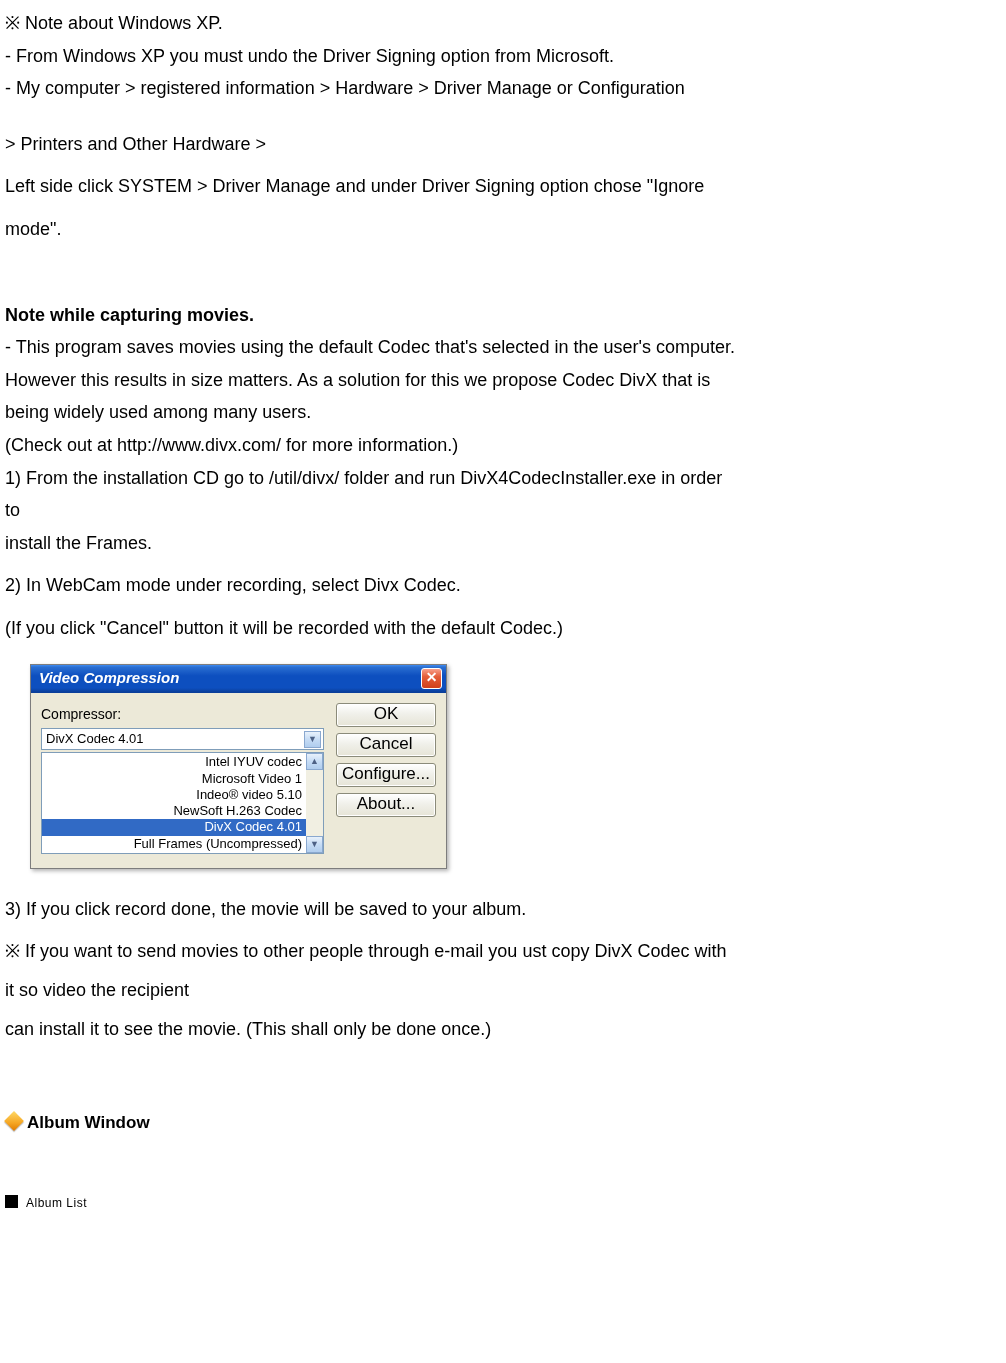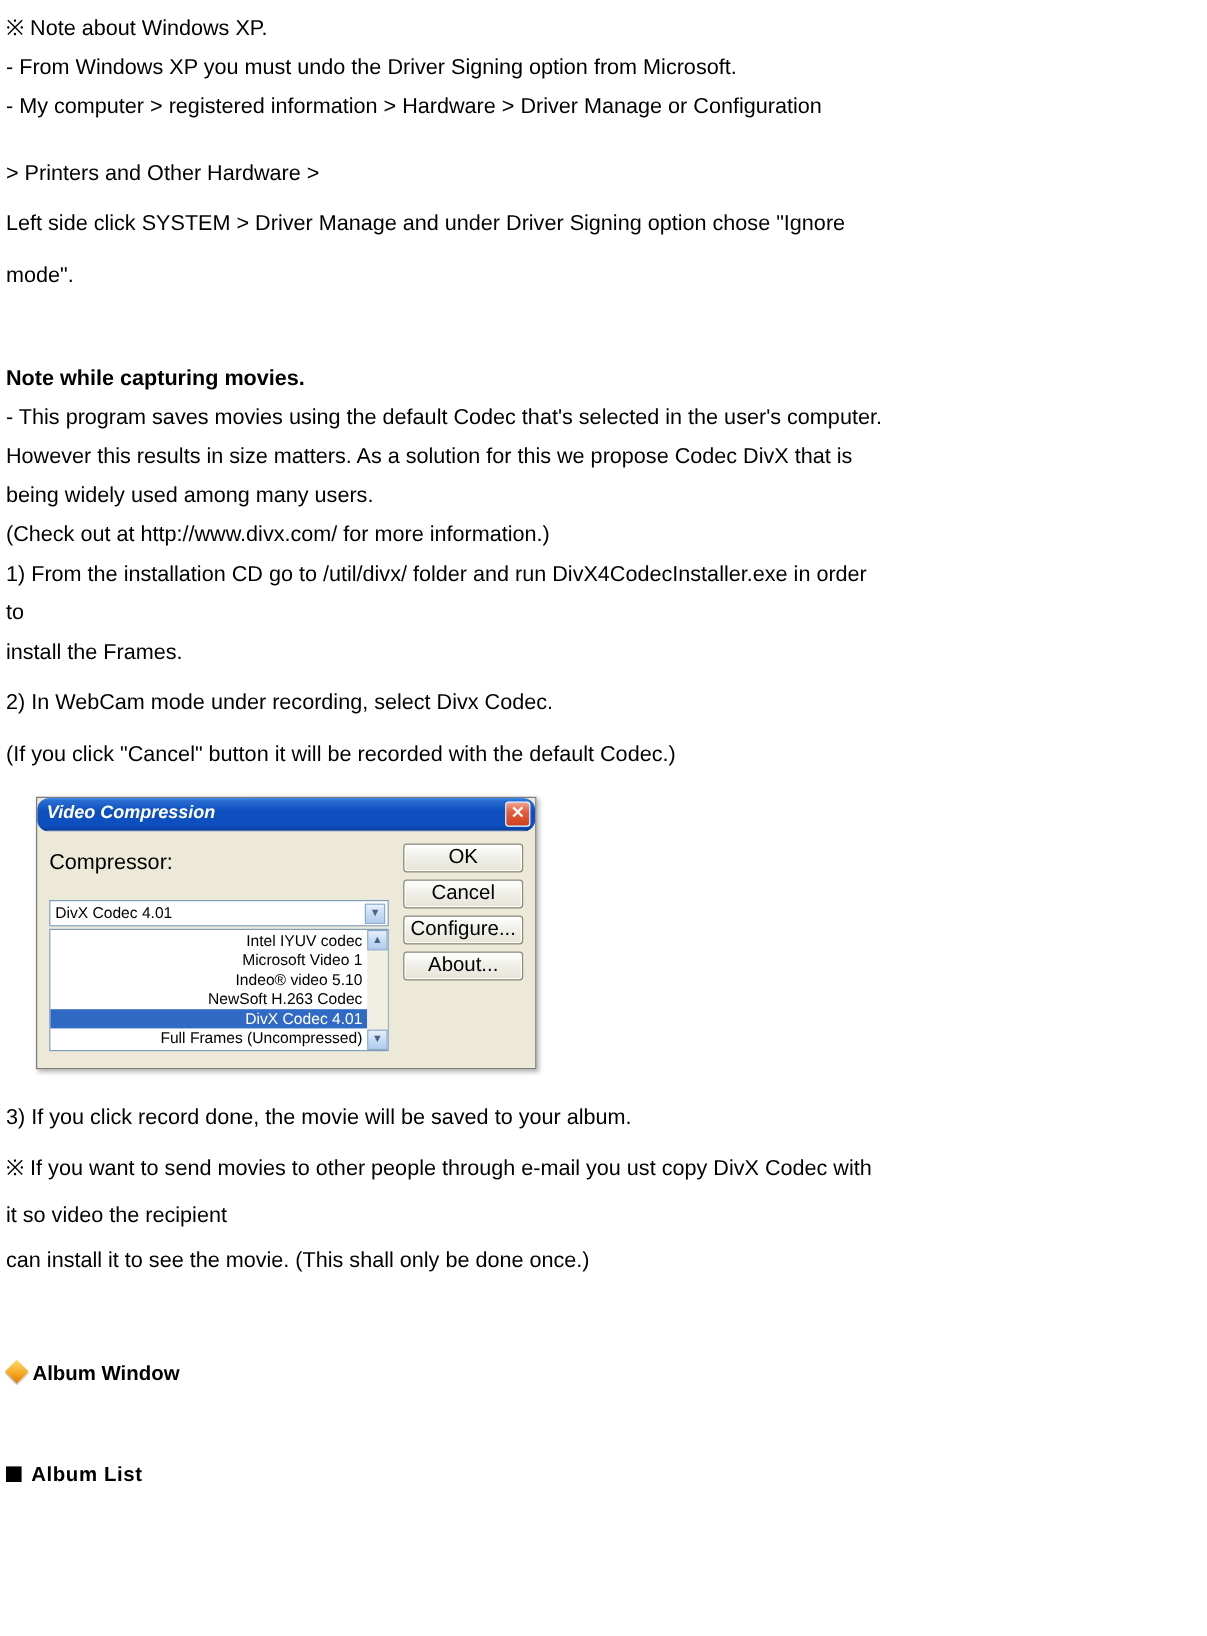--- a/index.html
+++ b/index.html
@@ -47,21 +47,20 @@
       align-items: center;
       justify-content: space-between;
       height: 28px;
       padding: 0 4px 0 8px;
       background: linear-gradient(180deg, #3f8cf3 0%, #2a6ed1 8%, #0d4fbf 40%, #0d4fbf 85%, #0a3e9a 100%);
       color: #fff;
       font-weight: bold;
       font-style: italic;
       font-size: 15px;
       border-bottom: 1px solid #0a3e9a;
-      border-radius: 10px;
     }
     .close-btn {
       width: 21px;
       height: 21px;
       background: linear-gradient(180deg, #f89f8a 0%, #e45e3a 40%, #d1401a 100%);
       border: 1px solid #fff;
       border-radius: 3px;
       color: #fff;
       font-weight: bold;
       font-size: 14px;
@@ -75,22 +74,22 @@
       display: flex;
       padding: 10px 10px 14px 10px;
       gap: 12px;
     }
     .left-col {
       flex: 1;
       display: flex;
       flex-direction: column;
     }
     .compressor-label {
-      margin-bottom: 17px;
-      font-size: 18px;
+      margin-bottom: 2px;
+      font-size: 14px;
     }
     .combo {
       display: flex;
       align-items: center;
       justify-content: space-between;
       background: #fff;
       border: 1px solid #7F9DB9;
       height: 22px;
       padding: 0 2px 0 4px;
       font-size: 13px;
@@ -189,22 +188,22 @@
       height: 13px;
       background: #000;
       margin-right: 8px;
       vertical-align: -1px;
     }
     .heading-album {
       font-weight: bold;
       font-size: 17px;
     }
     .heading-list {
-      font-weight: bold;
-      font-size: 17px;
+      font-weight: normal;
+      font-size: 12px;
       letter-spacing: 0.5px;
     }
     .section-gap-large {
       margin-top: 65px;
     }
     .section-gap-med {
       margin-top: 55px;
     }
   </style>
 </head>

